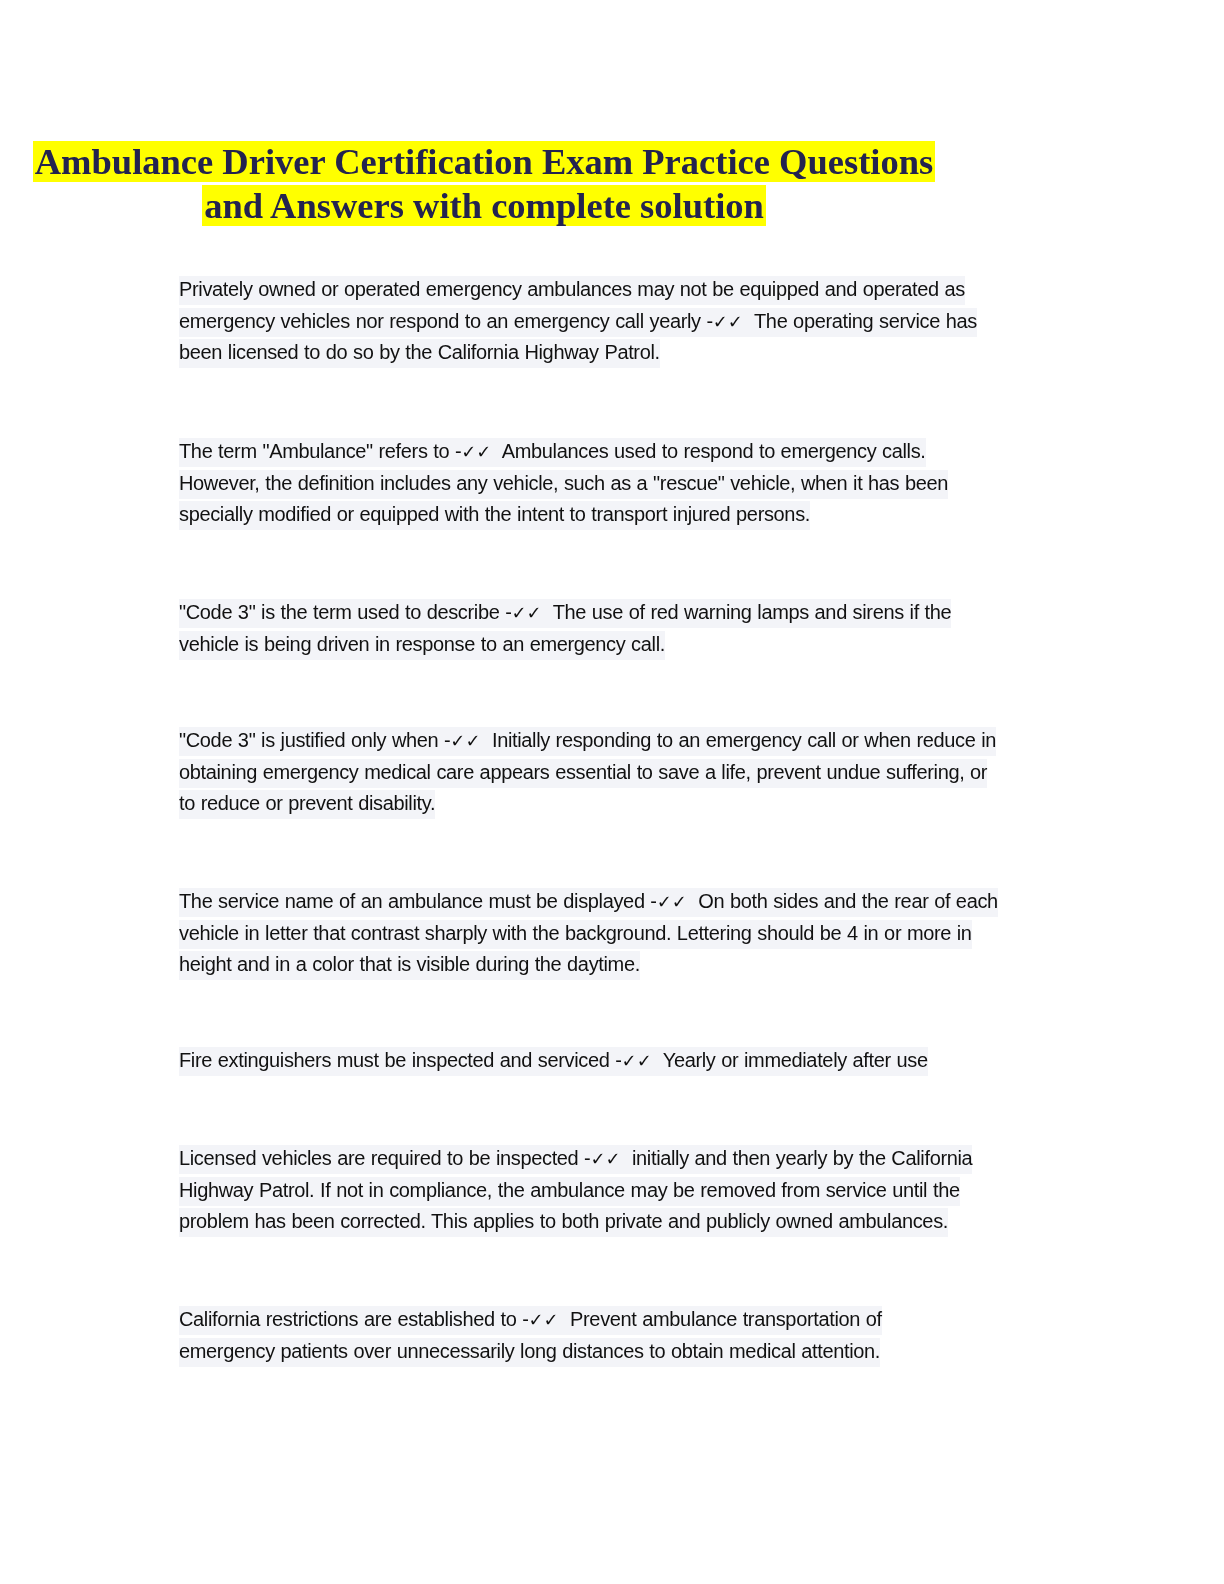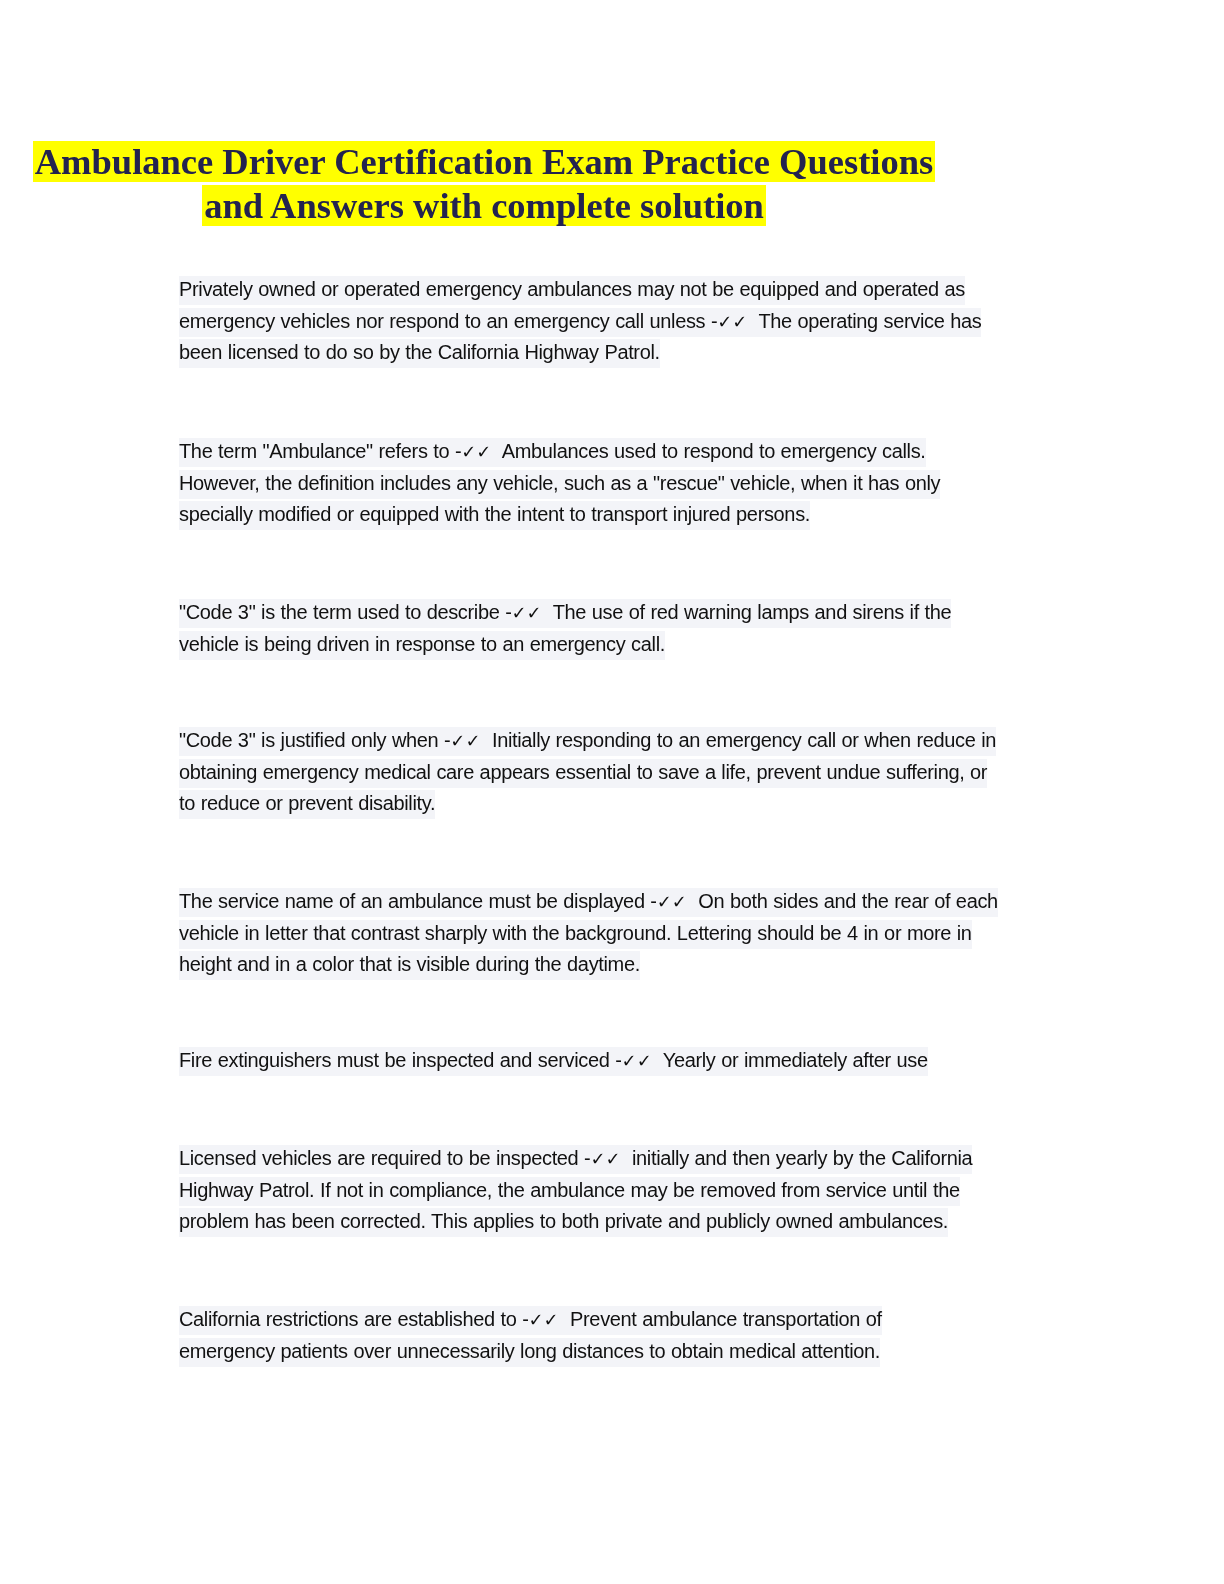--- a/index.html
+++ b/index.html
@@ -28,27 +28,27 @@
 
 <div class="page">
 
   <div class="title">
     <div><span class="hl">Ambulance Driver Certification Exam Practice Questions</span></div>
     <div><span class="hl">and Answers with complete solution</span></div>
   </div>
 
   <div class="qa" style="top:274px">
     <span class="line"><span class="bg"><span>Privately owned or operated emergency ambulances may not be equipped and operated as</span></span></span>
-    <span class="line"><span class="bg"><span>emergency vehicles nor respond to an emergency call unless -</span><span class="check">✓✓</span><span style="white-space:pre">  The operating service has</span></span></span>
+    <span class="line"><span class="bg"><span>emergency vehicles nor respond to an emergency call yearly -</span><span class="check">✓✓</span><span style="white-space:pre">  The operating service has</span></span></span>
     <span class="line"><span class="bg"><span>been licensed to do so by the California Highway Patrol.</span></span></span>
   </div>
 
   <div class="qa" style="top:436px">
     <span class="line"><span class="bg"><span>The term "Ambulance" refers to -</span><span class="check">✓✓</span><span style="white-space:pre">  Ambulances used to respond to emergency calls.</span></span></span>
-    <span class="line"><span class="bg"><span>However, the definition includes any vehicle, such as a "rescue" vehicle, when it has only</span></span></span>
+    <span class="line"><span class="bg"><span>However, the definition includes any vehicle, such as a "rescue" vehicle, when it has been</span></span></span>
     <span class="line"><span class="bg"><span>specially modified or equipped with the intent to transport injured persons.</span></span></span>
   </div>
 
   <div class="qa" style="top:597px">
     <span class="line"><span class="bg"><span>"Code 3" is the term used to describe -</span><span class="check">✓✓</span><span style="white-space:pre">  The use of red warning lamps and sirens if the</span></span></span>
     <span class="line"><span class="bg"><span>vehicle is being driven in response to an emergency call.</span></span></span>
   </div>
 
   <div class="qa" style="top:725px">
     <span class="line"><span class="bg"><span>"Code 3" is justified only when -</span><span class="check">✓✓</span><span style="white-space:pre">  Initially responding to an emergency call or when reduce in</span></span></span>

